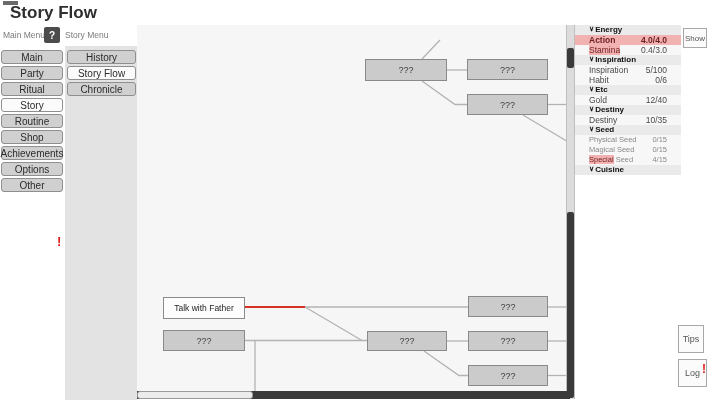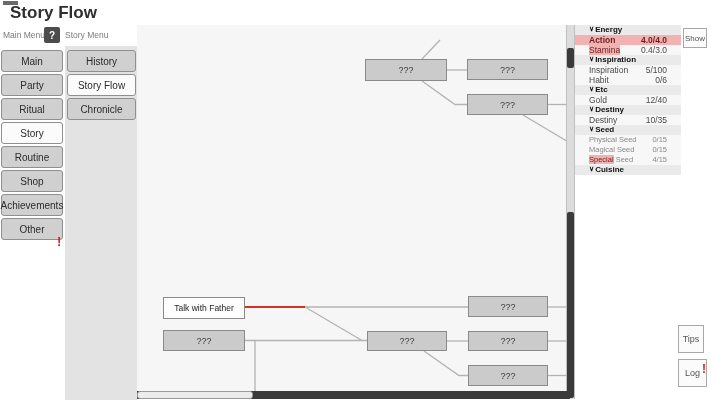--- a/index.html
+++ b/index.html
@@ -12,21 +12,21 @@
   .subtitle{position:absolute;left:100px;top:9px;font-size:9.5px;color:#3a3a3a}
   .menu-label{position:absolute;top:30px;font-size:8.5px;color:#7a7a7a}
   .help-btn{position:absolute;left:44px;top:27px;width:16px;height:16px;background:#4c4c4c;
     color:#fff;font-size:10px;font-weight:bold;display:flex;align-items:center;justify-content:center;border-radius:2px}
 
   
   .col2-strip{position:absolute;left:65px;top:46px;width:72px;height:354px;background:#e3e3e3}
   .menu-col{position:absolute;display:flex;flex-direction:column;gap:2px}
   #menu-col1{left:1px;top:50px;width:62px}
   #menu-col2{left:67px;top:50px;width:69px}
-  .menu-btn{height:22px;background:#d0d0d0;border:1px solid #8f8f8f;border-radius:3px;
+  .menu-btn{height:14px;background:#d0d0d0;border:1px solid #8f8f8f;border-radius:3px;
     display:flex;align-items:center;justify-content:center;font-size:10px;color:#2b2b2b;box-sizing:border-box;cursor:pointer}
   .menu-btn.selected{background:#fbfbfb}
   .menu-badge{position:absolute;left:57px;top:234px;font-size:13px;font-weight:bold;color:#e01b1b;z-index:5}
 
   
   #canvas{position:absolute;left:137px;top:25px;width:438px;height:367px;background:#f6f6f6}
   #canvas svg{position:absolute;left:0;top:0}
   .node{position:absolute;background:#cbcbcb;border:1px solid #8a8a8a;box-sizing:border-box;
     display:flex;align-items:center;justify-content:center;font-size:9px;color:#3c3c3c;cursor:pointer}
   .node.revealed{background:#fdfdfd;font-size:8.5px;color:#1e1e1e}
@@ -71,20 +71,21 @@
 
   <div class="col2-strip"></div>
   <div id="menu-col1" class="menu-col">
       <div class="menu-btn">Main</div>
       <div class="menu-btn">Party</div>
       <div class="menu-btn">Ritual</div>
       <div class="menu-btn selected">Story</div>
       <div class="menu-btn">Routine</div>
       <div class="menu-btn">Shop</div>
       <div class="menu-btn">Achievements</div>
+      <div class="menu-btn">Options</div>
       <div class="menu-btn">Other</div>
     </div>
   <div id="menu-col2" class="menu-col">
       <div class="menu-btn">History</div>
       <div class="menu-btn selected">Story Flow</div>
       <div class="menu-btn">Chronicle</div>
     </div>
   <div class="menu-badge">!</div>
 
   <div id="canvas">

